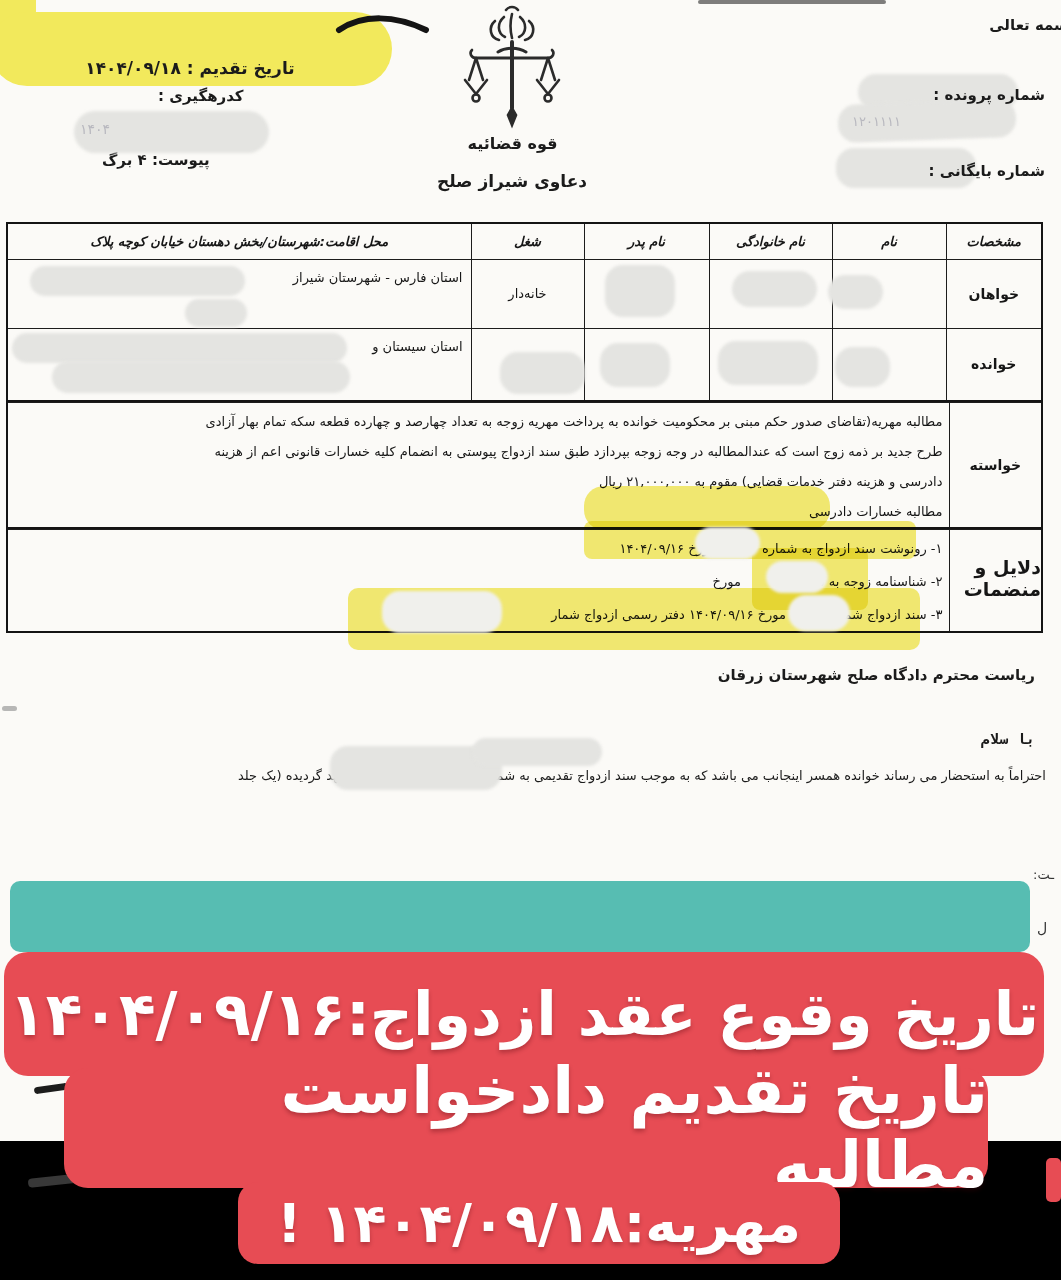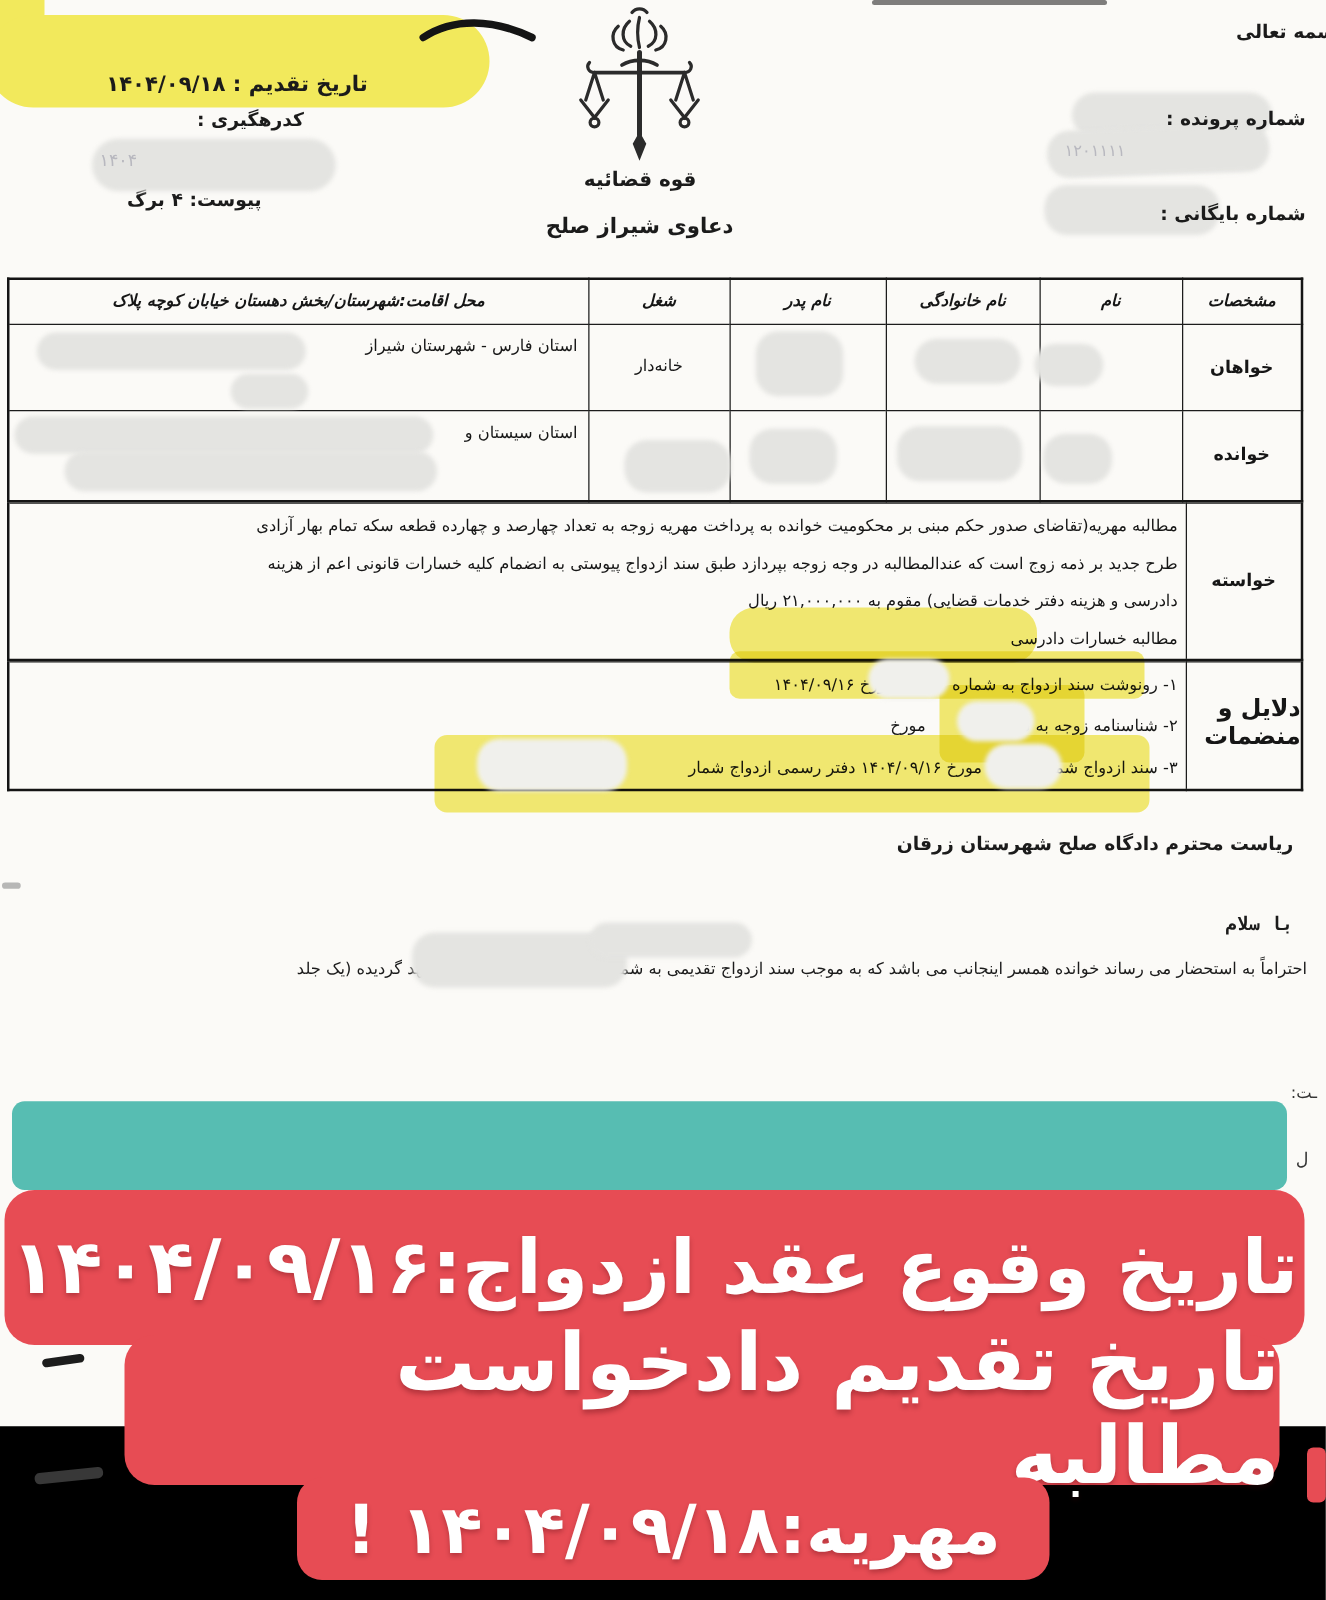--- a/index.html
+++ b/index.html
@@ -193,16 +193,16 @@
   <div class="abs nw" style="left:1037px;top:920px;font-size:14px;color:#333;z-index:10;">ل</div>
 
   <div class="blackbar"></div>
   <div class="teal"></div>
 
   <div class="abs" style="left:34px;top:1085px;width:34px;height:7px;background:#1c1c1c;border-radius:4px;transform:rotate(-8deg);z-index:9;"></div>
   <div class="abs" style="left:28px;top:1176px;width:55px;height:9px;background:#6f6f6f;opacity:.5;border-radius:4px;transform:rotate(-6deg);z-index:9;"></div>
   <div class="abs" style="left:1046px;top:1158px;width:15px;height:44px;background:#e74c54;border-radius:5px;z-index:9;"></div>
 
   <div class="redline" style="left:4px;top:952px;width:1040px;height:124px;font-size:60px;">تاریخ وقوع عقد ازدواج:۱۴۰۴/۰۹/۱۶</div>
-  <div class="redline" style="left:64px;top:1068px;width:924px;height:120px;font-size:64px;margin-left:36px;">تاریخ تقدیم دادخواست مطالبه</div>
+  <div class="redline" style="left:64px;top:1068px;width:924px;height:120px;font-size:64px;">تاریخ تقدیم دادخواست مطالبه</div>
   <div class="redline" style="left:238px;top:1182px;width:602px;height:82px;font-size:54px;border-radius:20px;text-align:center;">مهریه:۱۴۰۴/۰۹/۱۸ !</div>
 
 </div>
 
 </body></html>

